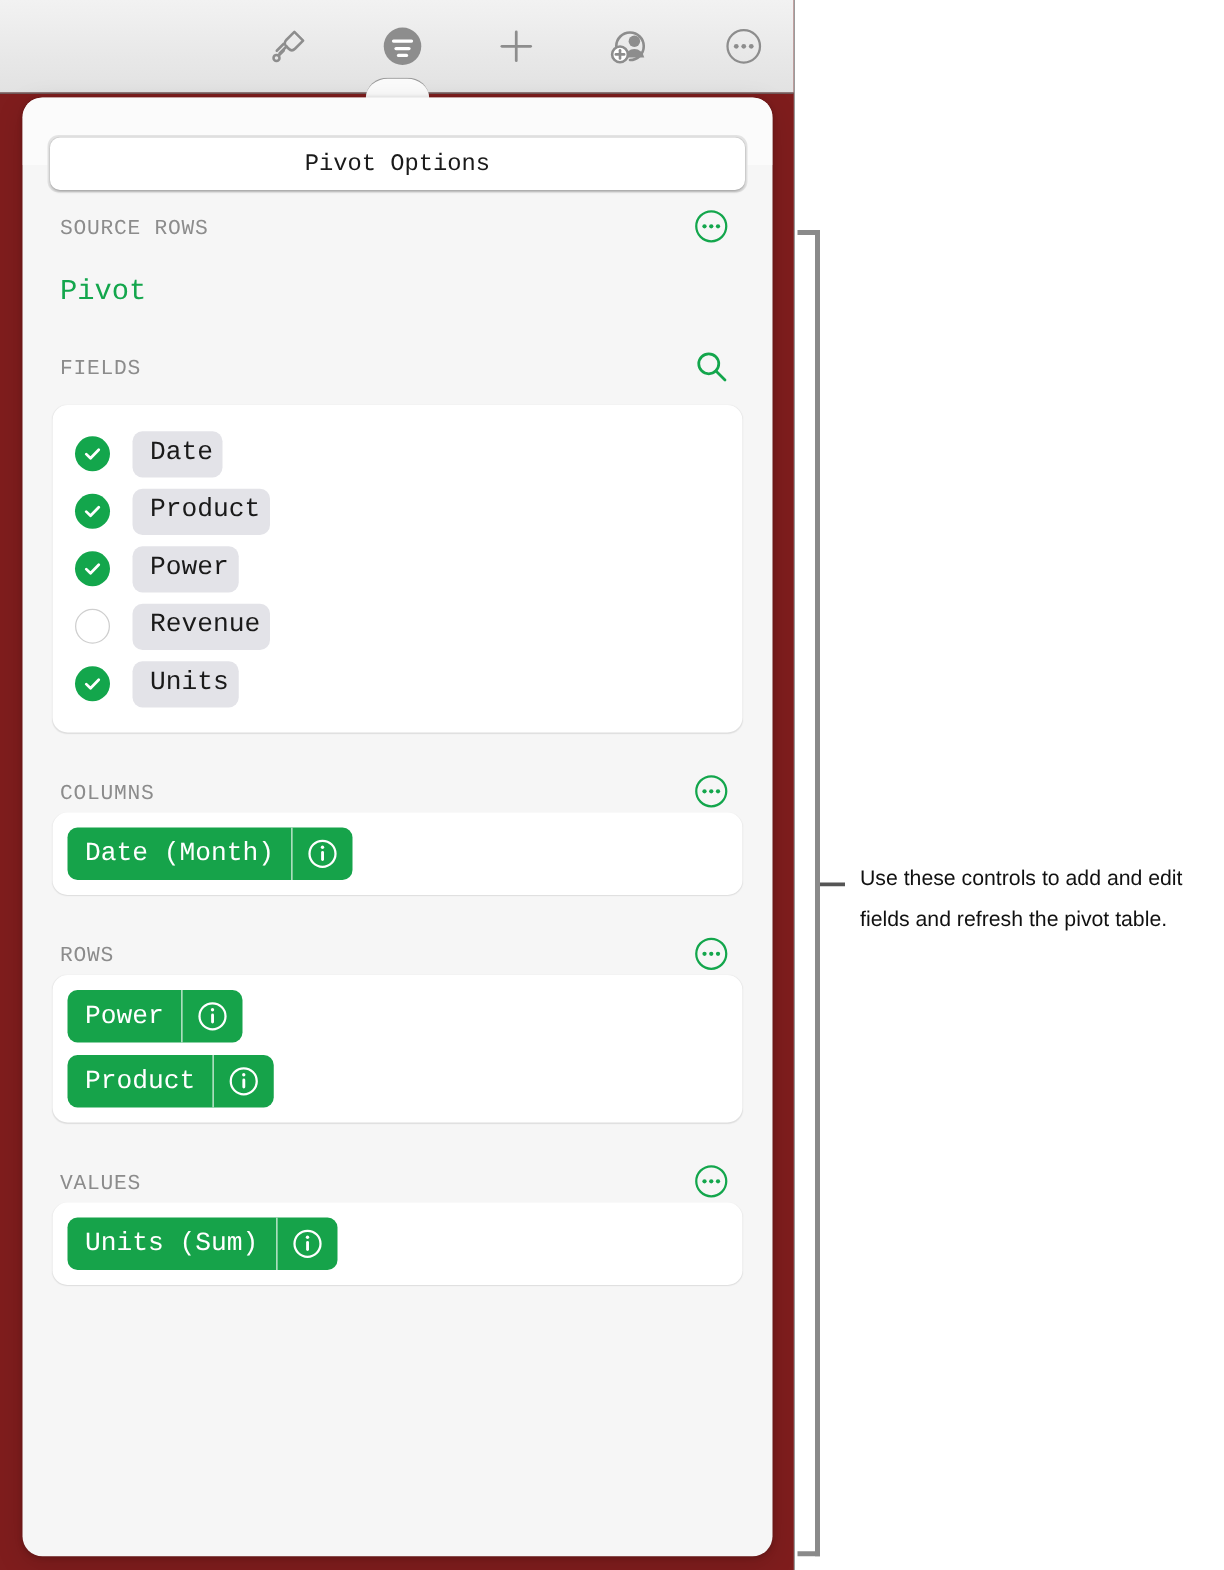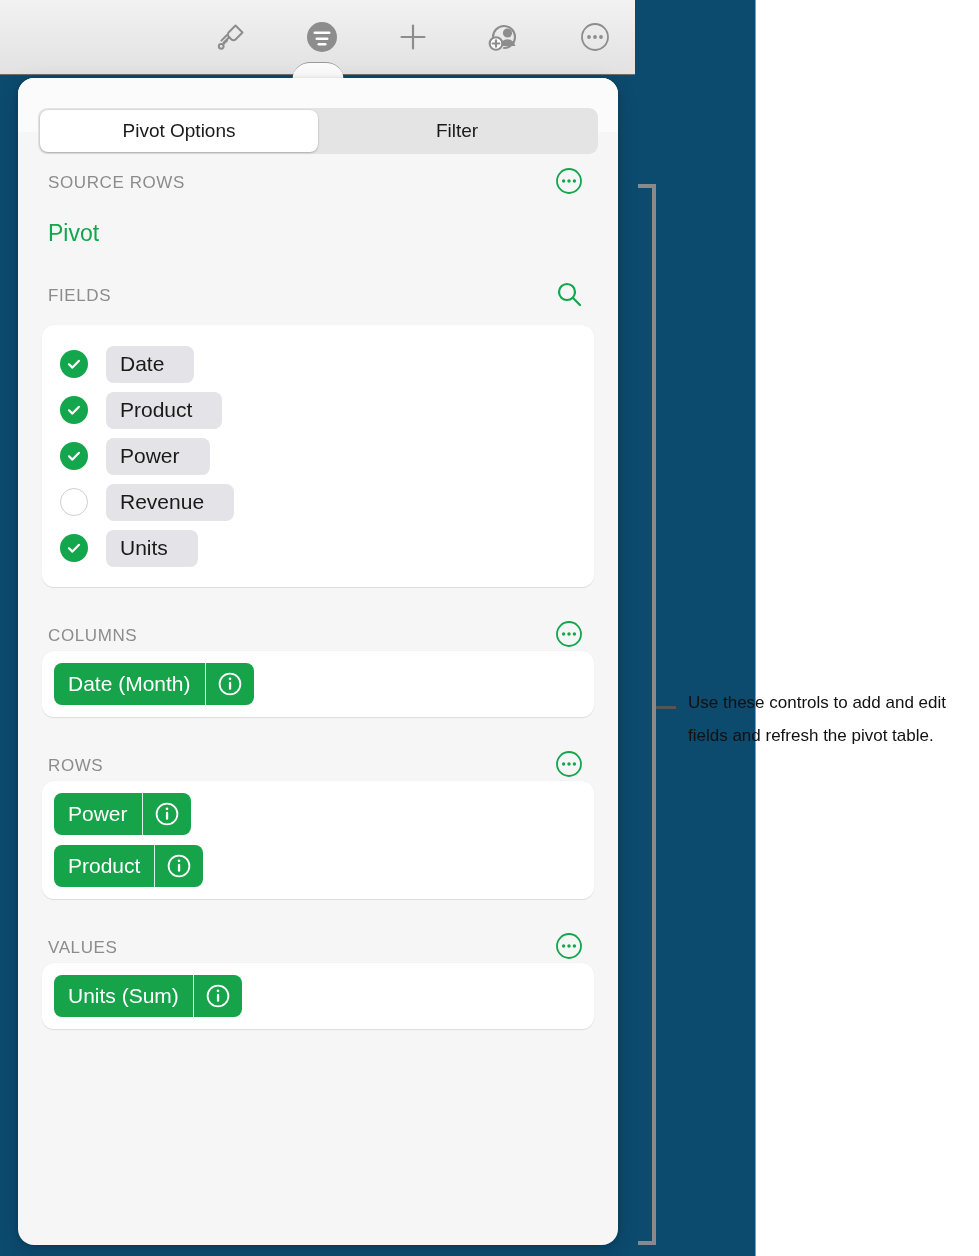--- a/index.html
+++ b/index.html
@@ -14,26 +14,27 @@
     overflow: hidden;
     font-family: "Liberation Sans", sans-serif;
     -webkit-font-smoothing: antialiased;
   }
 
   
   .app-window {
     position: absolute;
     left: 0;
     top: 0;
-    width: 756px;
+    width: 636px;
     height: 1256px;
-    background: #0c4a6e;
+    background: #7f1d1d;
     border-right: 1px solid #9a9a9a;
     box-sizing: border-box;
     overflow: hidden;
+    font-family: Liberation Mono, monospace;
   }
 
   
   .toolbar {
     position: absolute;
     left: 0; top: 0;
     width: 635px;
     height: 75px;
     background: linear-gradient(to bottom, #f2f2f2 0%, #e8e8e8 60%, #e2e2e2 100%);
     border-bottom: 1px solid #6e6e6e;
@@ -200,21 +201,21 @@
     background: #ffffff;
     border: 1.5px solid #cfcfcf;
   }
   .check svg { display: block; }
   .chip {
     margin-left: 18px;
     background: #e3e3e8;
     color: #1a1a1a;
     font-size: 21px;
     border-radius: 8px;
-    padding: 7px 30px 9px 14px;
+    padding: 7px 8px 9px 14px;
     line-height: 1;
     cursor: default;
   }
 
   
   .zone {
     margin: 0 24px;
     background: #ffffff;
     border-radius: 12px;
     box-shadow: 0 0.5px 1px rgba(0,0,0,0.10);
@@ -373,21 +374,20 @@
 
   <div class="popover-tail">
     <div class="bump"></div>
   </div>
 
   <div class="popover">
     <div class="popover-head"></div>
 
     <div class="segmented">
       <div class="seg active">Pivot Options</div>
-      <div class="seg">Filter</div>
     </div>
 
     <div class="panel-body">
 
       <div class="section-head">
         <div class="section-title">SOURCE ROWS</div>
         <div class="sec-btn">
           <span>
             <svg width="30" height="30" viewBox="0 0 30 30">
               <circle cx="15" cy="15" r="12" fill="none" stroke="#13a64c" stroke-width="1.8"></circle>

